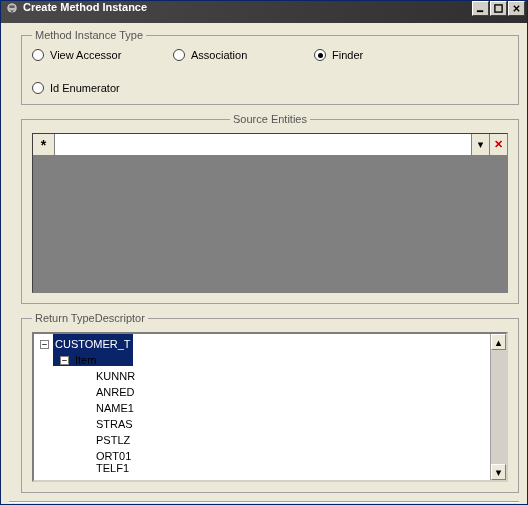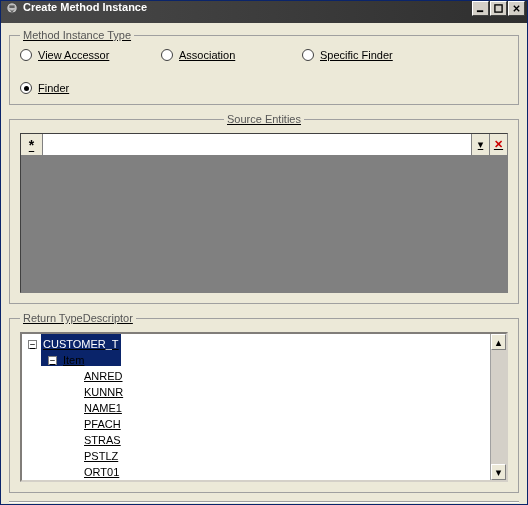--- a/index.html
+++ b/index.html
@@ -5,21 +5,21 @@
   * { box-sizing: border-box; font-family: Tahoma, sans-serif; font-size: 11px; }
   body { margin: 0; padding: 0; background: #808080; }
   .window { width: 528px; height: 505px; background: #ece9d8; border: 1px solid #0a246a; position: relative; }
   .titlebar { height: 22px; background: linear-gradient(to right, #4a4a4a, #2f2f2f); display: flex; align-items: flex-start; padding: 0 2px 0 4px; color: #fff; }
   .titlebar-icon { width: 14px; height: 14px; margin-right: 4px; }
   .titlebar-text { font-weight: bold; flex: 1; }
   .titlebar-buttons { display: flex; gap: 1px; }
   .tb-btn { width: 17px; height: 15px; background: #d4d0c8; border: 1px solid #fff; border-right-color:#404040; border-bottom-color:#404040; display:flex; align-items:center; justify-content:center; font-size:9px; color:#000; cursor:pointer; }
   .tb-btn svg { width:9px; height:9px; }
   .content { padding: 6px 8px 8px 8px; }
-  fieldset { border: 1px solid #a0a0a0; border-radius:0; margin: 0 0 8px 0; padding: 8px 10px 10px 10px; background: #ece9d8; text-decoration: underline; }
+  fieldset { border: 1px solid #a0a0a0; border-radius:0; margin: 0 0 8px 12px; padding: 8px 10px 10px 10px; background: #ece9d8; }
   legend { color: #555; padding: 0 3px; }
   .radio-grid { display: grid; grid-template-columns: 120px 120px 140px; row-gap: 10px; column-gap: 4px; gap: 21px; }
   .radio-item { display: flex; align-items: center; gap: 6px; }
   .radio-circle { width:12px; height:12px; border:1px solid #404040; border-radius:50%; background:#fff; display:flex; align-items:center; justify-content:center; }
   .radio-circle.sel::after { content:''; width:5px; height:5px; border-radius:50%; background:#000; }
   .source-box { position:relative;text-align:center; }
   .source-inner { height:160px; border:1px solid #808080; border-top-color:#404040; border-left-color:#404040; background:#808080; }
   .source-row { height:22px; background:#fff; border-bottom:1px solid #808080; display:flex; align-items:stretch; }
   .row-head { width:22px; background:#ece9d8; border-right:1px solid #808080; display:flex; align-items:center; justify-content:center; font-weight:bold; font-size:14px; }
   .row-field { flex:1; background:#fff; position:relative; }
@@ -76,26 +76,26 @@
       <div class="radio-grid">
         <label class="radio-item">
           <span class="radio-circle"></span>
           <span>View Accessor</span>
         </label>
         <label class="radio-item">
           <span class="radio-circle"></span>
           <span>Association</span>
         </label>
         <label class="radio-item">
-          <span class="radio-circle"></span>
-          <span>Specific Finder</span>
+          <span class="radio-circle sel"></span>
+          <span>Finder</span>
         </label>
         <label class="radio-item">
-          <span class="radio-circle sel"></span>
-          <span>Finder</span>
+          <span class="radio-circle"></span>
+          <span>Id Enumerator</span>
         </label>
       </div>
     </fieldset>
 
     <fieldset class="source-box">
       <legend>Source Entities</legend>
       <div class="source-inner">
         <div class="source-row">
           <div class="row-head">*</div>
           <div class="row-field"></div>
@@ -114,30 +114,27 @@
       <div class="tree-box">
         <div class="tree-node">
           <span class="exp">−</span>
           <span class="node-label node-sel">CUSTOMER_T</span>
         </div>
         <div class="tree-node indent1">
           <span class="exp">−</span>
           <span class="node-label">Item</span>
         </div>
         <div class="tree-node indent2">
+            <span class="node-label">KUNNR</span>
+          </div>
+        <div class="tree-node indent2">
             <span class="node-label">ANRED</span>
           </div>
         <div class="tree-node indent2">
-            <span class="node-label">KUNNR</span>
-          </div>
-        <div class="tree-node indent2">
             <span class="node-label">NAME1</span>
-          </div>
-        <div class="tree-node indent2">
-            <span class="node-label">PFACH</span>
           </div>
         <div class="tree-node indent2">
             <span class="node-label">STRAS</span>
           </div>
         <div class="tree-node indent2">
             <span class="node-label">PSTLZ</span>
           </div>
         <div class="tree-node indent2">
             <span class="node-label">ORT01</span>
           </div>

